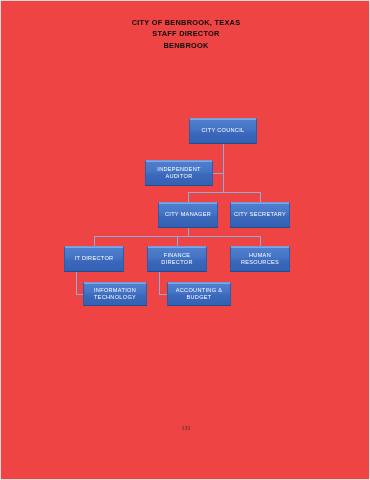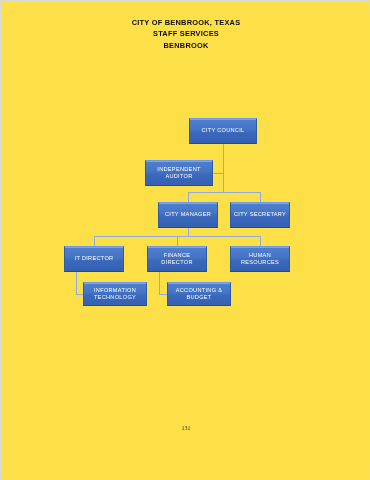--- a/index.html
+++ b/index.html
@@ -7,21 +7,21 @@
     padding: 0;
     background: #ffffff;
   }
   body {
     font-family: "Liberation Sans", sans-serif;
   }
   #page {
     position: relative;
     width: 370px;
     height: 480px;
-    background: #fde047;
+    background: #ef4444;
     border: 1px solid #d9d9d9;
     box-sizing: border-box;
     overflow: hidden;
   }
 
   
   #title-block {
     position: absolute;
     left: 0;
     top: 16px;
@@ -91,21 +91,21 @@
     font-family: "Liberation Serif", serif;
   }
 </style>
 </head>
 <body>
 
 <div id="page">
 
   <div id="title-block">
     <div class="title-line">CITY OF BENBROOK, TEXAS</div>
-    <div class="title-line">STAFF SERVICES</div>
+    <div class="title-line">STAFF DIRECTOR</div>
     <div class="title-line">BENBROOK</div>
   </div>
 
   <div id="chart">
     <svg id="connectors" viewBox="0 0 370 480">
         <line x1="222" y1="143" x2="222" y2="191" stroke="#8faadc" stroke-width="1" shape-rendering="crispEdges"></line>
         <line x1="212" y1="172" x2="222" y2="172" stroke="#8faadc" stroke-width="1" shape-rendering="crispEdges"></line>
         <line x1="187" y1="191" x2="259" y2="191" stroke="#8faadc" stroke-width="1" shape-rendering="crispEdges"></line>
         <line x1="187" y1="191" x2="187" y2="201" stroke="#8faadc" stroke-width="1" shape-rendering="crispEdges"></line>
         <line x1="259" y1="191" x2="259" y2="201" stroke="#8faadc" stroke-width="1" shape-rendering="crispEdges"></line>

